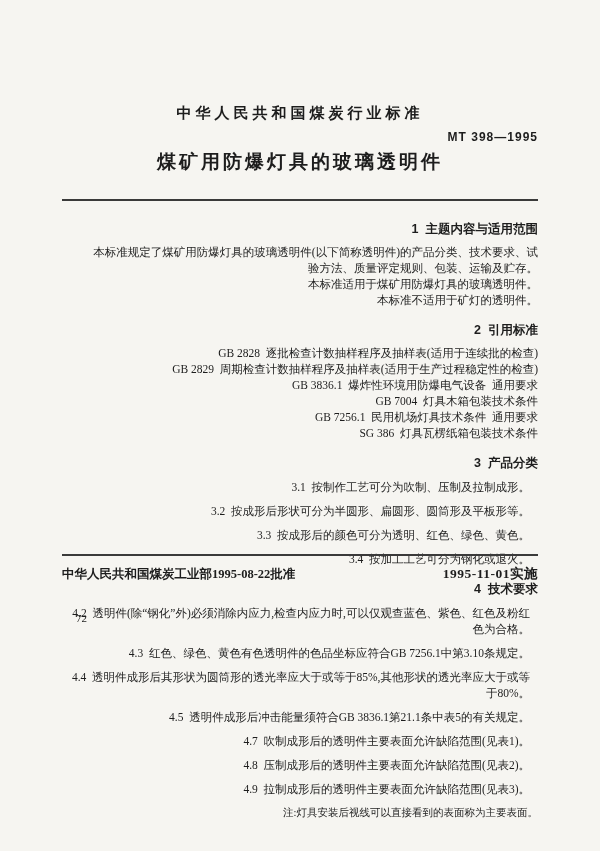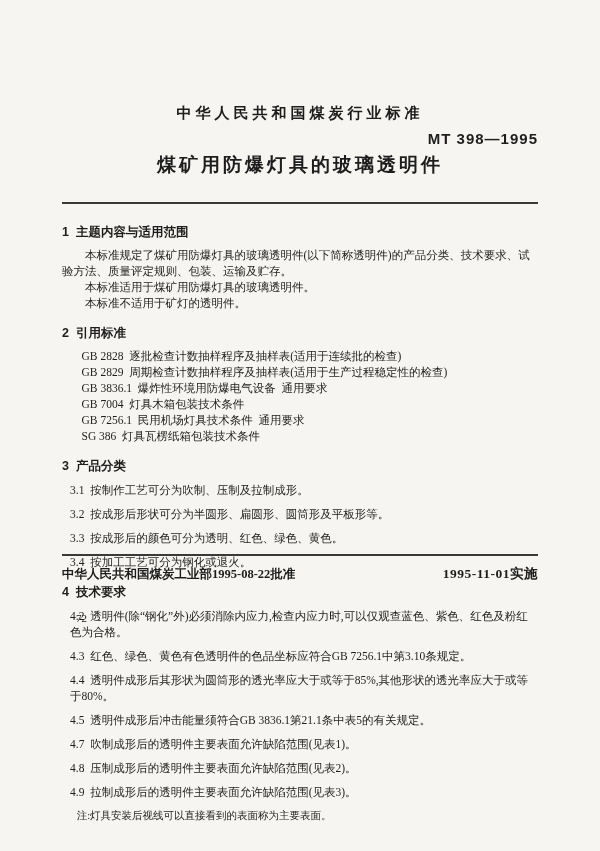--- a/index.html
+++ b/index.html
@@ -20,40 +20,41 @@
   .std-type {
     padding-top: 104px;
     text-align: center;
     font-size: 15px;
     font-weight: bold;
     letter-spacing: 4px;
   }
   .std-number {
     margin-top: 7px;
     text-align: right;
-    font-size: 15px;
+    font-size: 12px;
     font-weight: bold;
     letter-spacing: 1px;
     font-family: "Liberation Sans", "DejaVu Sans", sans-serif;
   }
   .doc-title {
     margin: 5px 0 0 0;
     text-align: center;
     font-size: 19px;
     font-weight: bold;
     letter-spacing: 3px;
     font-family: "Liberation Sans", "DejaVu Sans", sans-serif;
   }
   .rule { background: #3a3a3a; height: 2px; }
   .header-rule { margin-top: 24px; }
   
   .doc-body {
     padding-top: 6px;
     font-size: 11.5px;
     line-height: 16px;
+    text-align: right;
   }
   .sec-heading {
     margin: 14px 0 7px 0;
     font-size: 12.5px;
     font-weight: bold;
     font-family: "Liberation Sans", "DejaVu Sans", sans-serif;
     white-space: pre-wrap;
   }
   .para {
     margin: 0;

